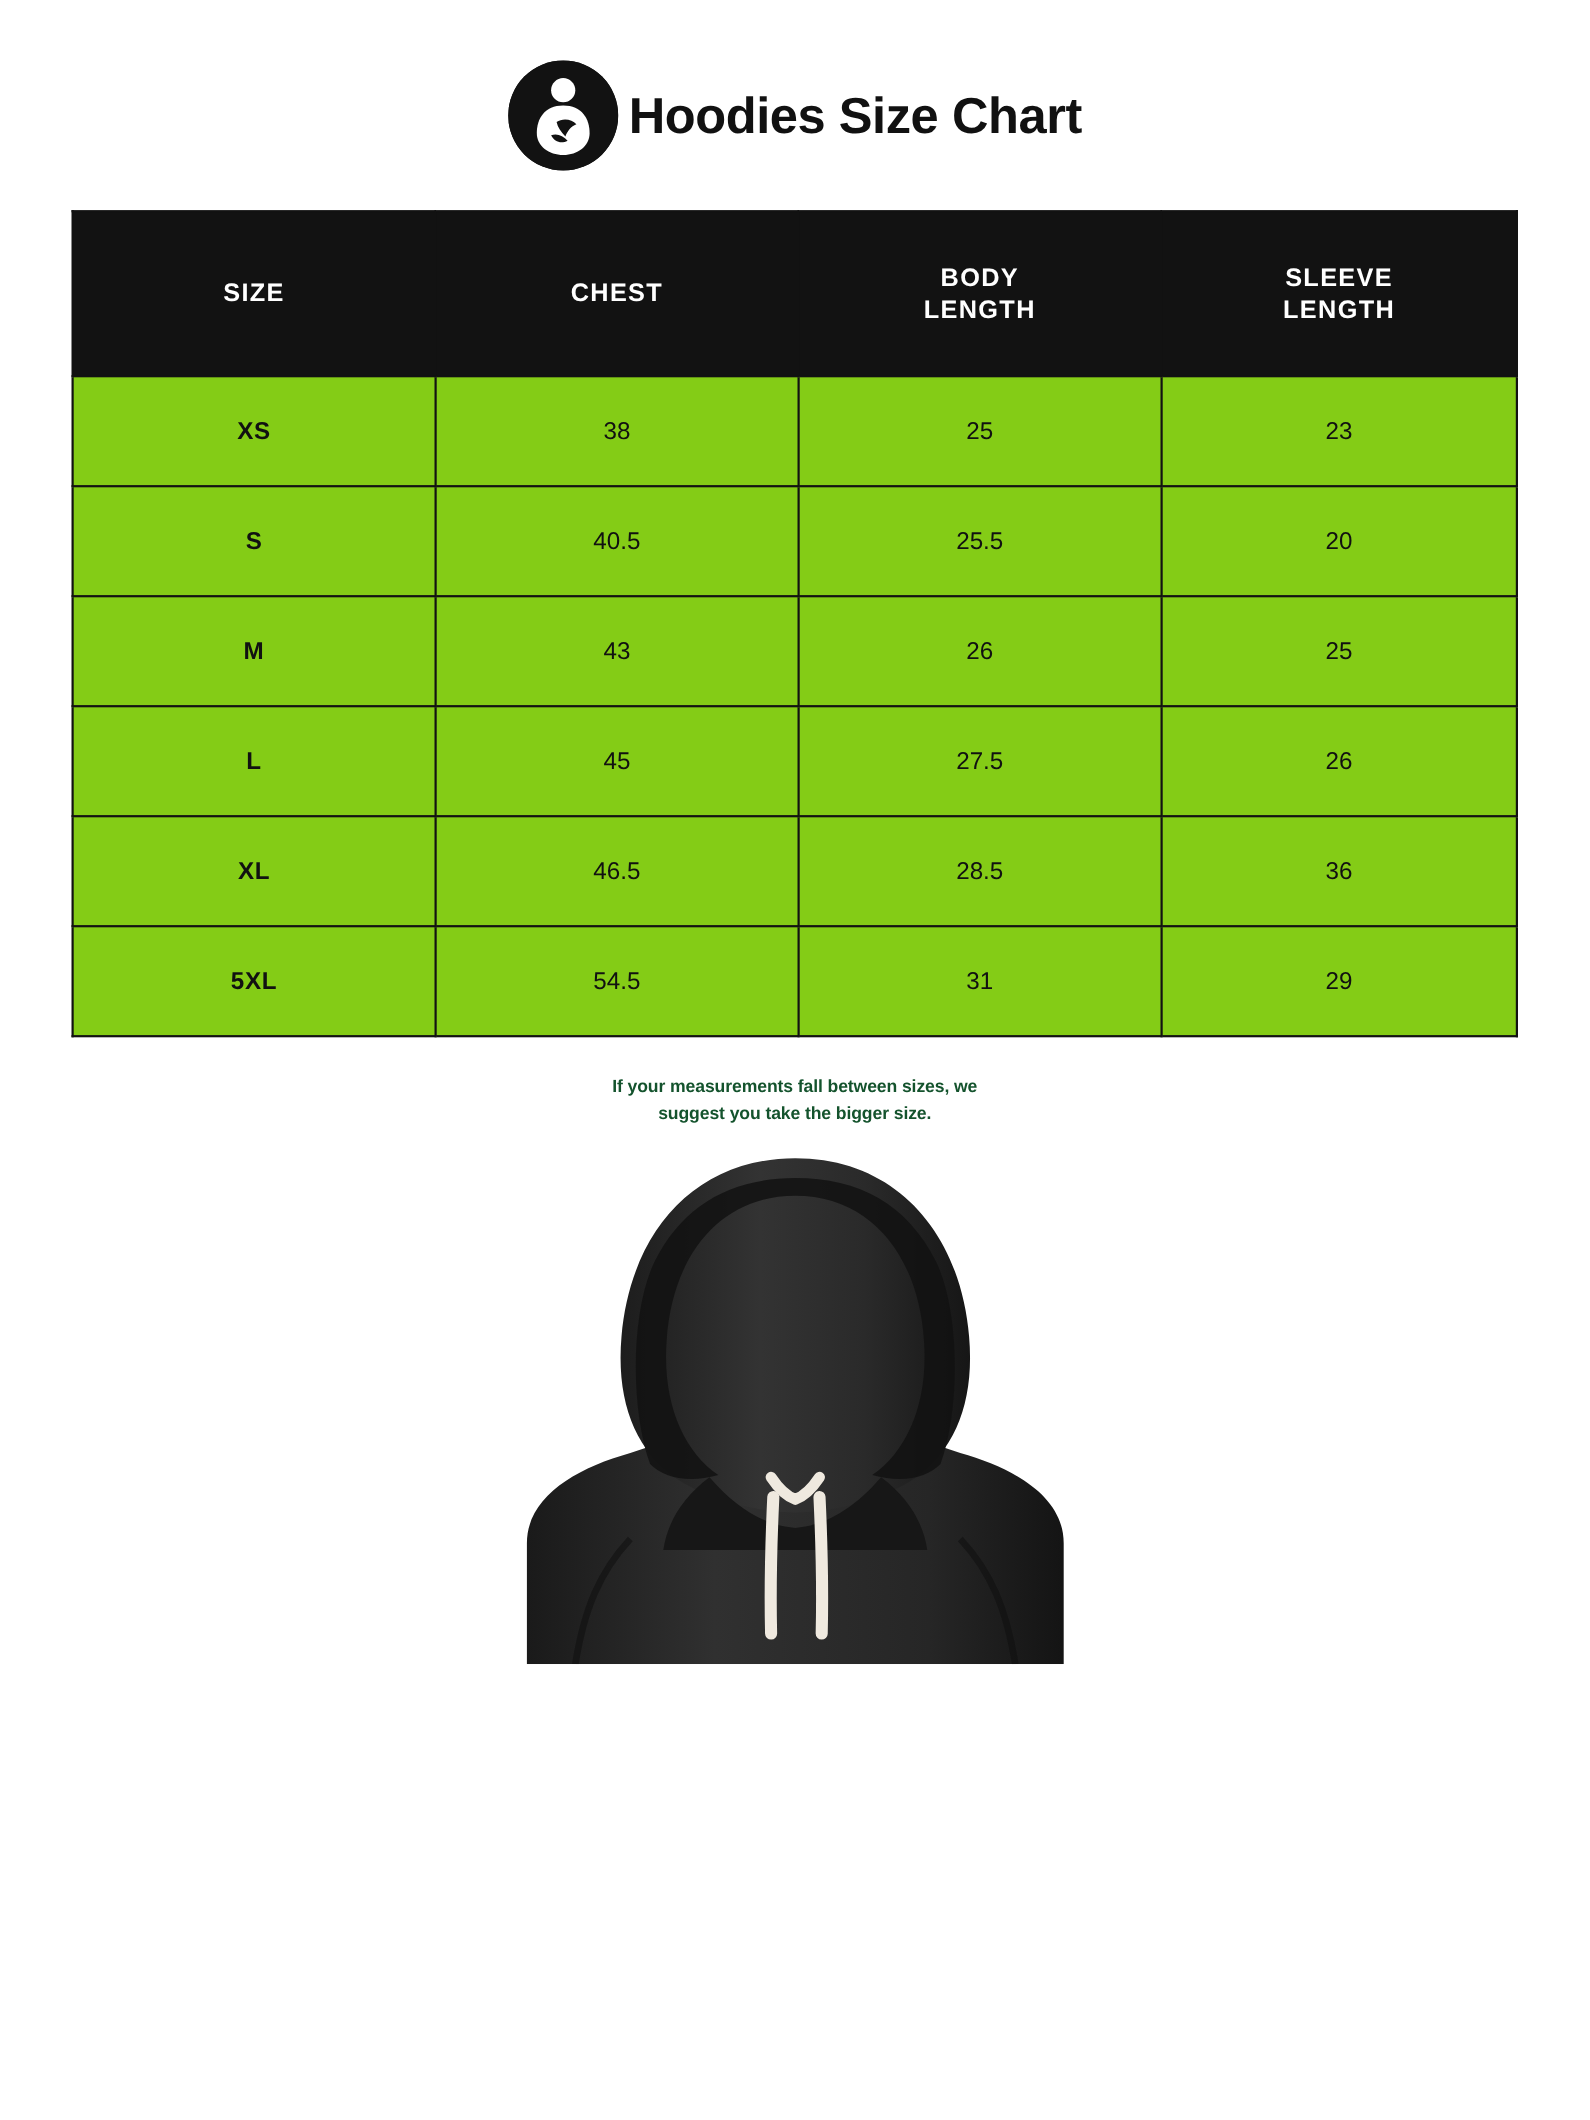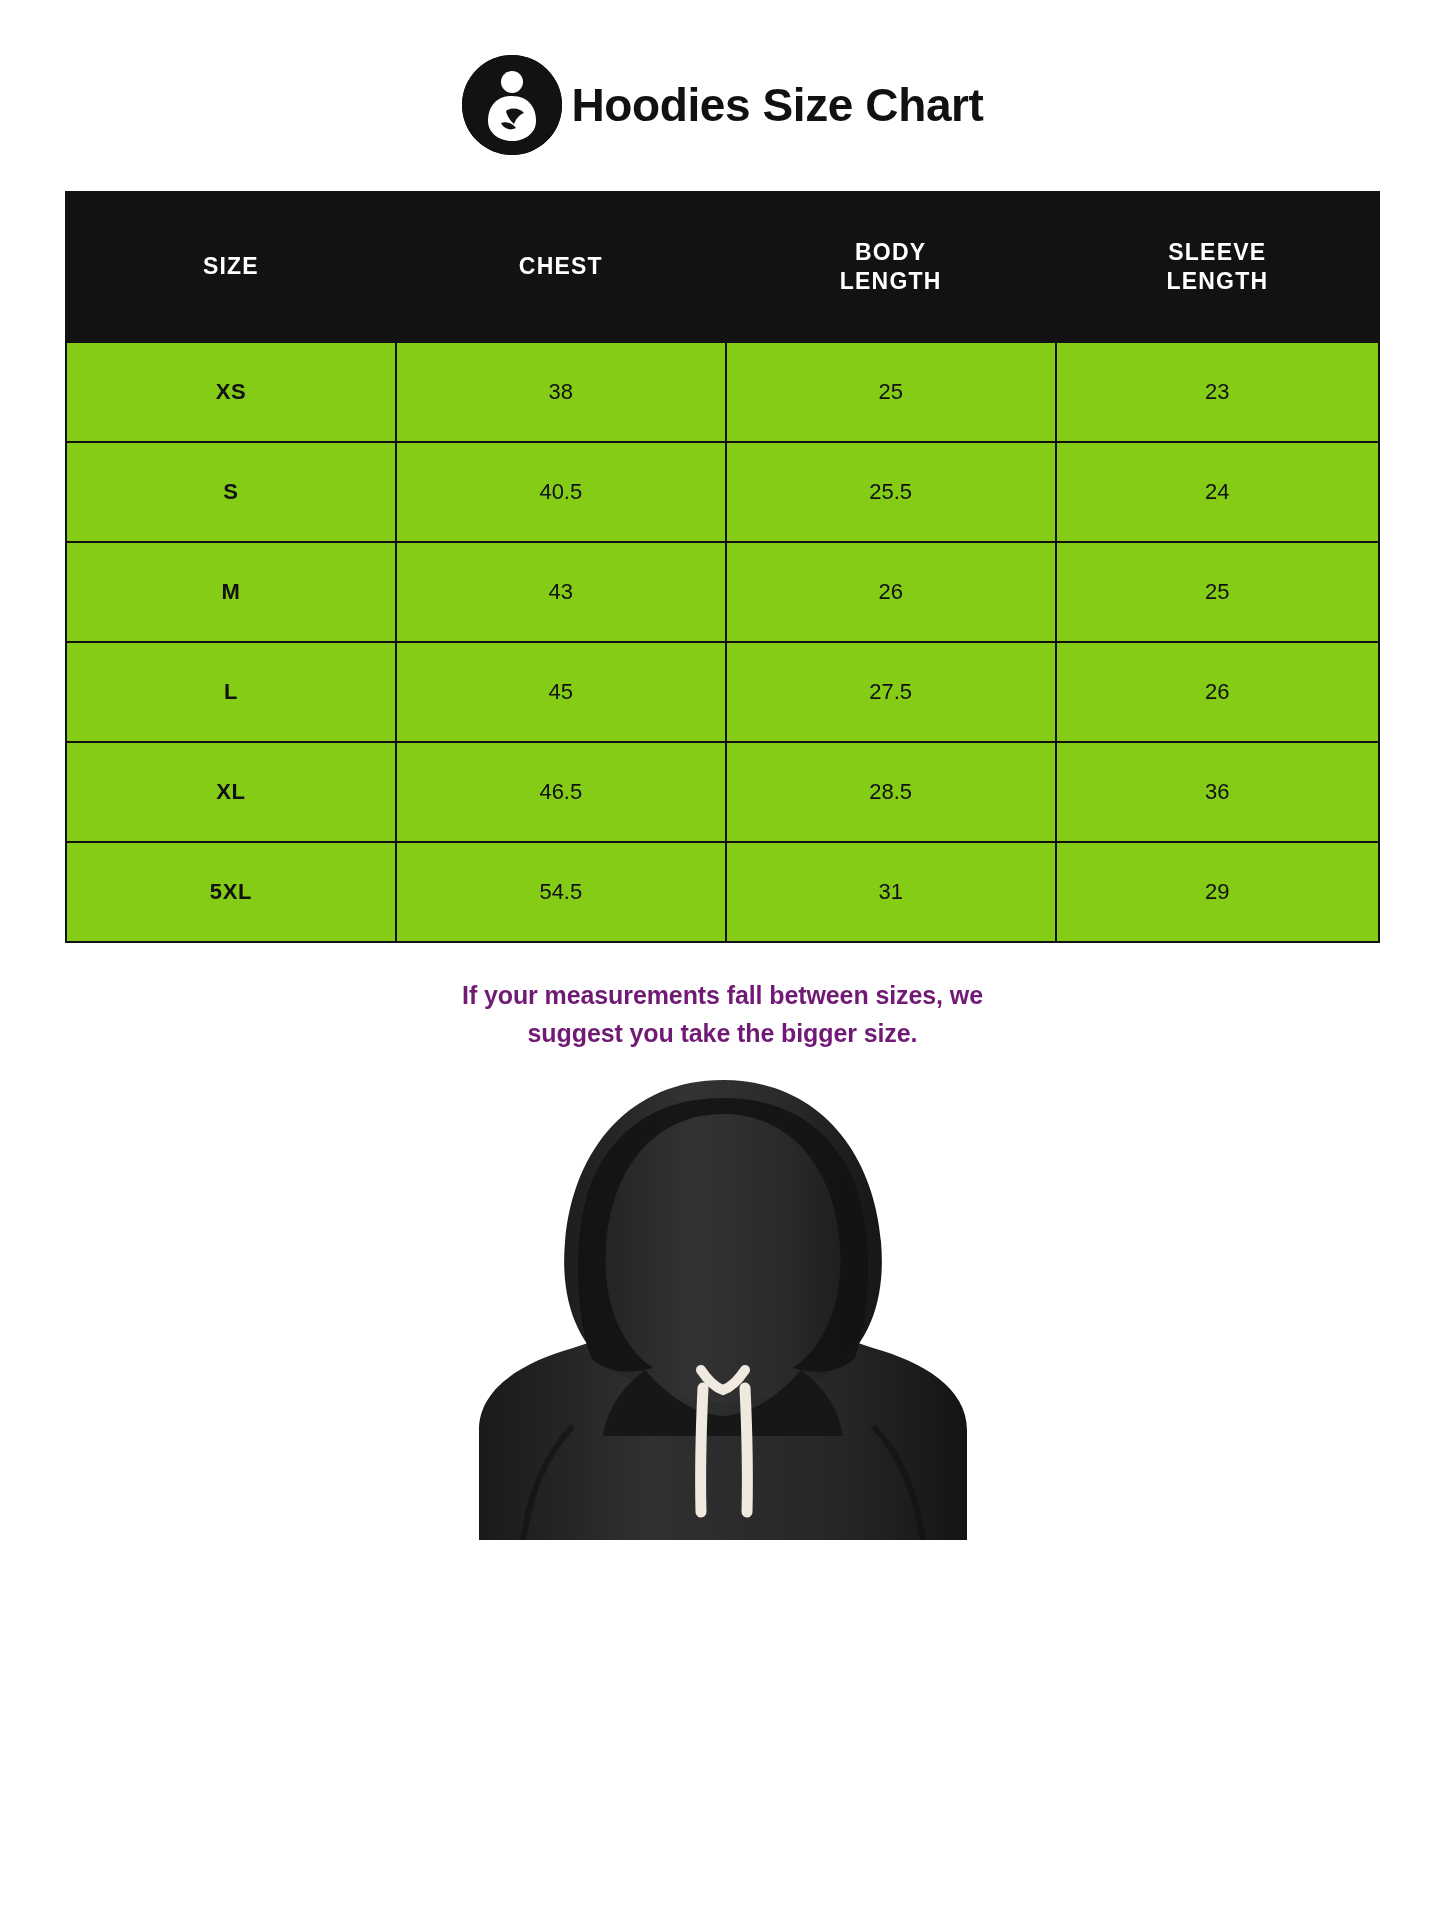--- a/index.html
+++ b/index.html
@@ -80,24 +80,24 @@
     font-size: 22px;
   }
   col.c1 { width: 20.2%; }
   col.c2 { width: 20.2%; }
   col.c3 { width: 20.2%; }
   col.c4 { width: 19.8%; }
 
   
   .note {
     text-align: center;
-    font-size: 25px;
+    font-size: 16px;
     font-weight: bold;
     line-height: 1.5;
-    color: #701a75;
+    color: #14532d;
     margin: 34px auto 0 auto;
     width: 1000px;
     letter-spacing: -0.1px;
   }
   .note .note-line { display: block; }
 
   
   .hoodie-area {
     position: relative;
     width: 100%;
@@ -158,21 +158,21 @@
       <tr>
         <td class="size-cell">XS</td>
         <td>38</td>
         <td>25</td>
         <td>23</td>
       </tr>
       <tr>
         <td class="size-cell">S</td>
         <td>40.5</td>
         <td>25.5</td>
-        <td>24</td>
+        <td>20</td>
       </tr>
       <tr>
         <td class="size-cell">M</td>
         <td>43</td>
         <td>26</td>
         <td>25</td>
       </tr>
       <tr>
         <td class="size-cell">L</td>
         <td>45</td>

